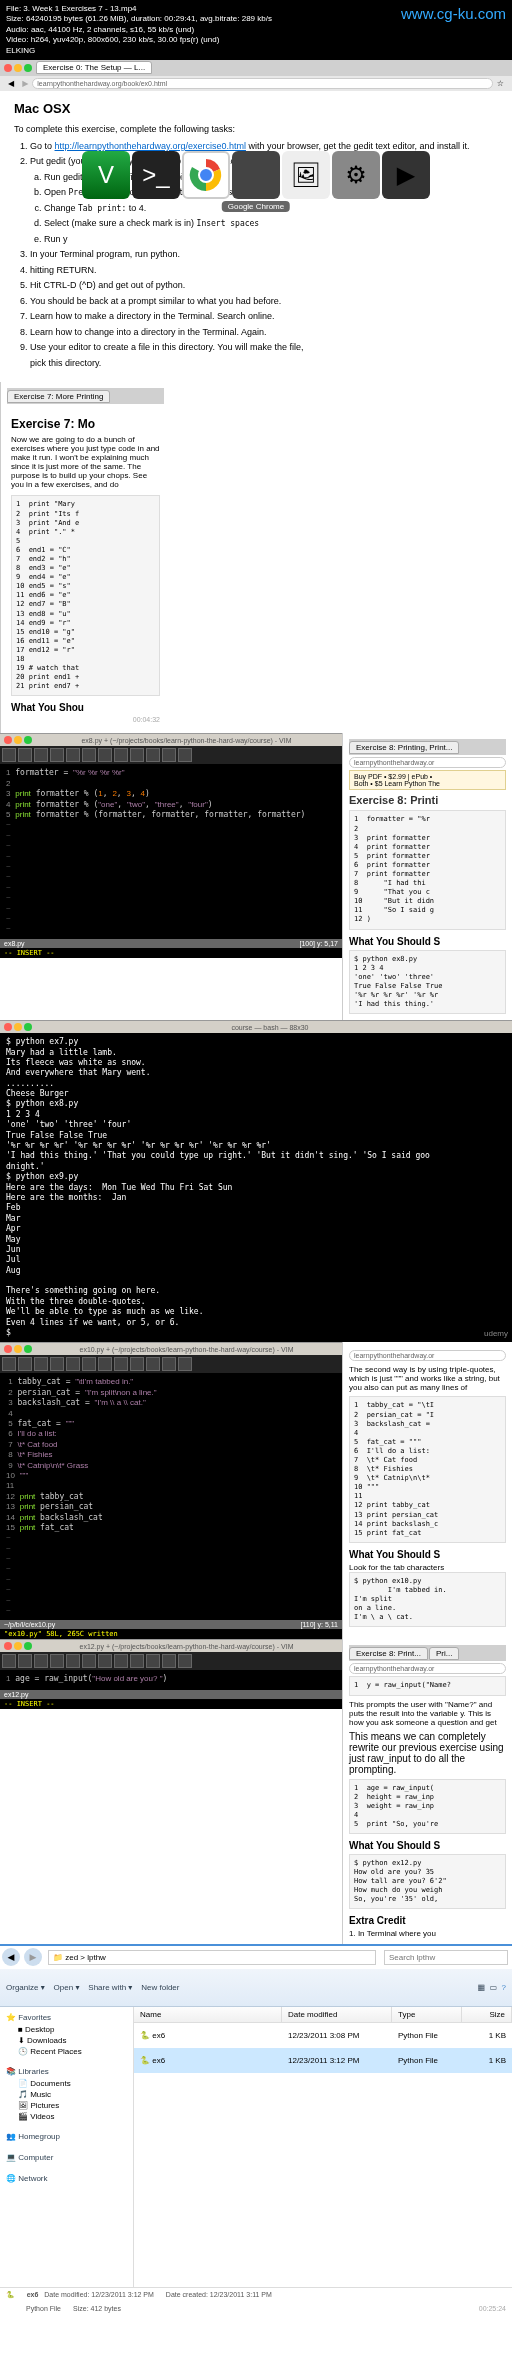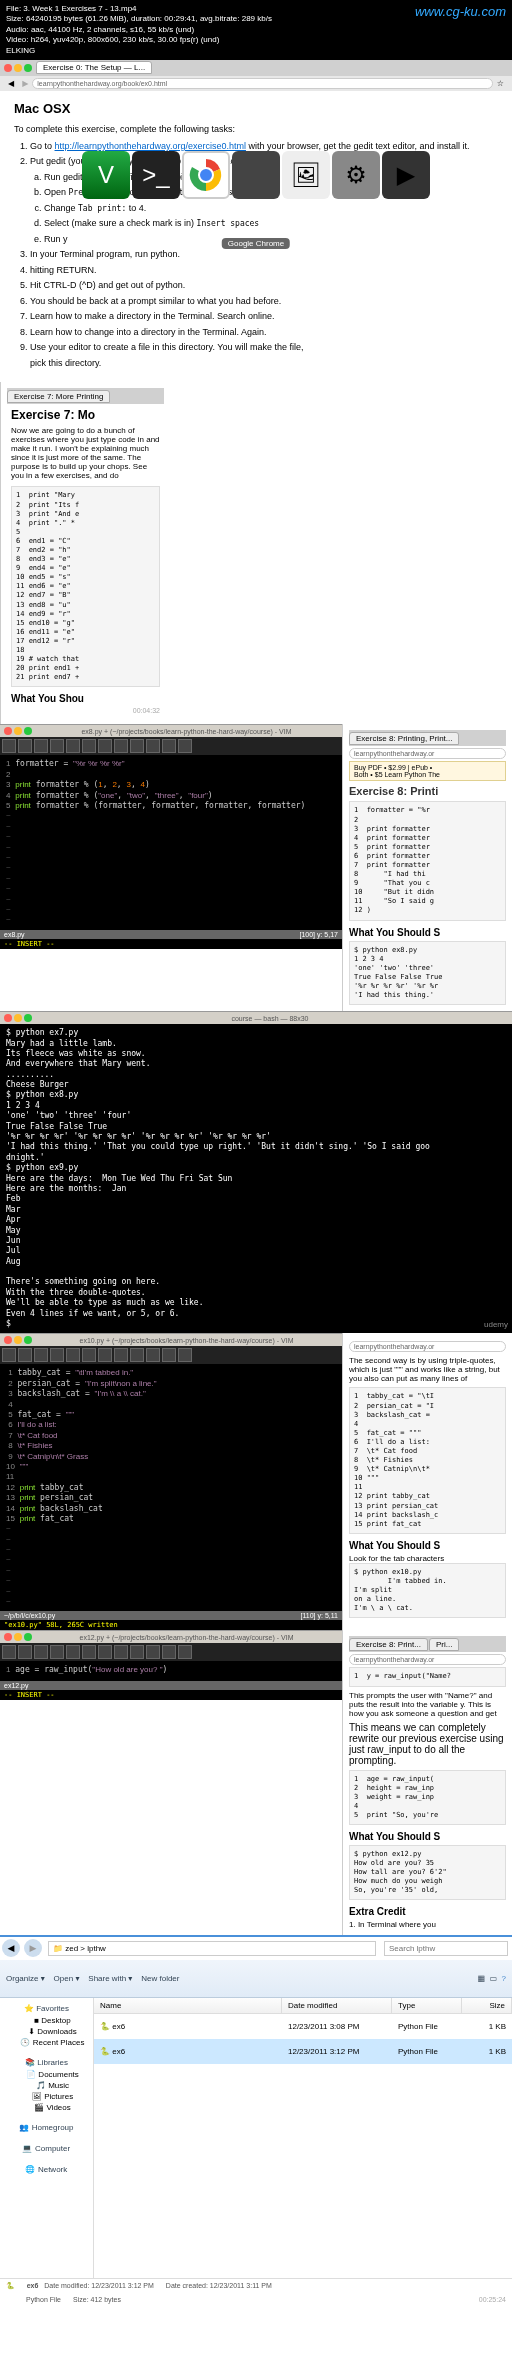--- a/index.html
+++ b/index.html
@@ -1,42 +1,42 @@
 <!DOCTYPE html>
 <html><head>
 <meta charset="utf-8">
 <style>
 * { margin: 0; padding: 0; box-sizing: border-box; font-family: Arial, sans-serif; }
 body { width: 512px; background: #fff; font-size: 9px; }
 
 .video-info { background: #000; color: #fff; padding: 4px 6px; font-size: 8px; line-height: 1.3; position: relative; }
-.video-info .site { position: absolute; right: 6px; top: 4px; color: #3af; font-size: 13px; font-style: italic; }
+.video-info .site { position: absolute; right: 6px; top: 4px; color: #3af; font-size: 15px; }
 .tabs-row { display: flex; background: #d0d0d0; font-size: 8px; height: 16px; align-items: center; }
 .tab { background: #eee; border: 1px solid #aaa; padding: 1px 6px; margin-right: 1px; border-radius: 3px 3px 0 0; max-width: 120px; overflow: hidden; white-space: nowrap; text-overflow: ellipsis; }
 .tab.active { background: #fff; }
 .url-bar { display: flex; align-items: center; padding: 2px 4px; background: #e8e8e8; font-size: 8px; }
 .url-input { flex: 1; background: #fff; border: 1px solid #ccc; padding: 1px 4px; border-radius: 8px; font-size: 7px; color: #666; }
 
 .browser-split { display: flex; position: relative; flex-direction: column; }
 .browser-left { flex: 1; background: #fff; padding: 10px 14px; font-size: 9px; }
 .browser-right { width: 170px; background: #fff; border-left: 1px solid #ccc; padding: 6px; font-size: 8px; overflow: hidden; }
 
 h2.mac { font-size: 13px; font-weight: bold; margin-bottom: 8px; }
 .instr { font-size: 9px; margin-bottom: 6px; }
 ol.tasks { padding-left: 16px; font-size: 9px; line-height: 1.5; }
 ol.tasks li { margin-bottom: 2px; }
 ol.tasks ol { list-style: lower-alpha; padding-left: 14px; }
 a.link { color: #06c; text-decoration: underline; }
 code, .mono { font-family: monospace; font-size: 8px; }
 
 .dock-overlay { position: absolute; top: 60px; left: 10px; right: 10px; display: flex; justify-content: center; gap: 2px; }
 .dock-icon { width: 48px; height: 48px; border-radius: 6px; display: flex; align-items: center; justify-content: center; font-size: 24px; }
-.dock-label { position: absolute; top: 110px; left: 50%; transform: translateX(-50%); background: rgba(0,0,0,0.6); color: #fff; padding: 1px 6px; border-radius: 4px; font-size: 8px; margin-top: 37px; }
-
-.ex7-title { color: #000; font-size: 12px; font-weight: bold; margin-bottom: 4px; }
+.dock-label { position: absolute; top: 110px; left: 50%; transform: translateX(-50%); background: rgba(0,0,0,0.6); color: #fff; padding: 1px 6px; border-radius: 4px; font-size: 8px; }
+
+.ex7-title { color: #000; font-size: 12px; font-weight: bold; margin-bottom: 4px; margin-top: 9px; }
 .ex7-text { font-size: 8px; margin-bottom: 6px; }
 .code-block { background: #f5f5f5; border: 1px solid #ddd; padding: 4px; font-family: monospace; font-size: 7px; line-height: 1.3; white-space: pre; overflow: hidden; }
 .wysh { font-size: 10px; font-weight: bold; margin: 6px 0 3px; }
 
 .vim-header { background: #d4d0c8; display: flex; align-items: center; padding: 2px 4px; font-size: 7px; gap: 3px; border-top: 1px solid #999; }
 .traffic { display: flex; gap: 2px; }
 .dot { width: 8px; height: 8px; border-radius: 50%; }
 .dot.r { background: #ff5f56; } .dot.y { background: #ffbd2e; } .dot.g { background: #27c93f; }
 .vim-title { flex: 1; text-align: center; color: #555; font-size: 7px; }
 .vim-toolbar { background: #222; display: flex; gap: 2px; padding: 2px; }
@@ -60,21 +60,21 @@
 .split2-right { width: 170px; background: #fff; border-left: 1px solid #ccc; overflow: hidden; }
 
 .right-panel { padding: 6px; font-size: 8px; }
 .pdf-bar { background: #fff7e0; border: 1px solid #e0d090; padding: 2px 4px; font-size: 7px; margin-bottom: 4px; }
 .ex8-title { color: #333; font-size: 11px; font-weight: bold; margin: 4px 0; }
 
 .explorer { background: #fff; border-top: 2px solid #4a90d9; font-size: 9px; }
 .explorer-path { background: #fff; border: 1px solid #ccc; padding: 2px 4px; font-size: 8px; display: flex; align-items: center; margin: 2px; }
 .explorer-toolbar { background: linear-gradient(#f0f5fb,#e0ebf7); border-bottom: 1px solid #bcd; padding: 14px 6px; font-size: 8px; color: #345; }
 .explorer-body { display: flex; min-height: 280px; }
-.explorer-sidebar { width: 94px; border-right: 1px solid #ddd; padding: 4px 2px; font-size: 8px; text-align: center; }
+.explorer-sidebar { width: 134px; border-right: 1px solid #ddd; padding: 4px 2px; font-size: 8px; }
 .sidebar-section { margin-bottom: 8px; }
 .sidebar-heading { color: #345; font-size: 8px; padding: 2px 4px; }
 .sidebar-item { padding: 1px 4px 1px 16px; cursor: pointer; }
 .explorer-main { flex: 1; }
 .file-header { display: flex; background: linear-gradient(#fdfdfd,#f0f0f0); border-bottom: 1px solid #ddd; font-size: 8px; }
 .file-header > div { padding: 3px 6px; border-right: 1px solid #ddd; }
 .file-row { display: flex; font-size: 8px; padding: 7px 0; }
 .file-row > div { padding: 1px 6px; }
 .file-row.sel { background: #cce8ff; }
 .explorer-status { border-top: 1px solid #ddd; padding: 3px 6px; font-size: 7px; color: #555; display: flex; gap: 12px; }

